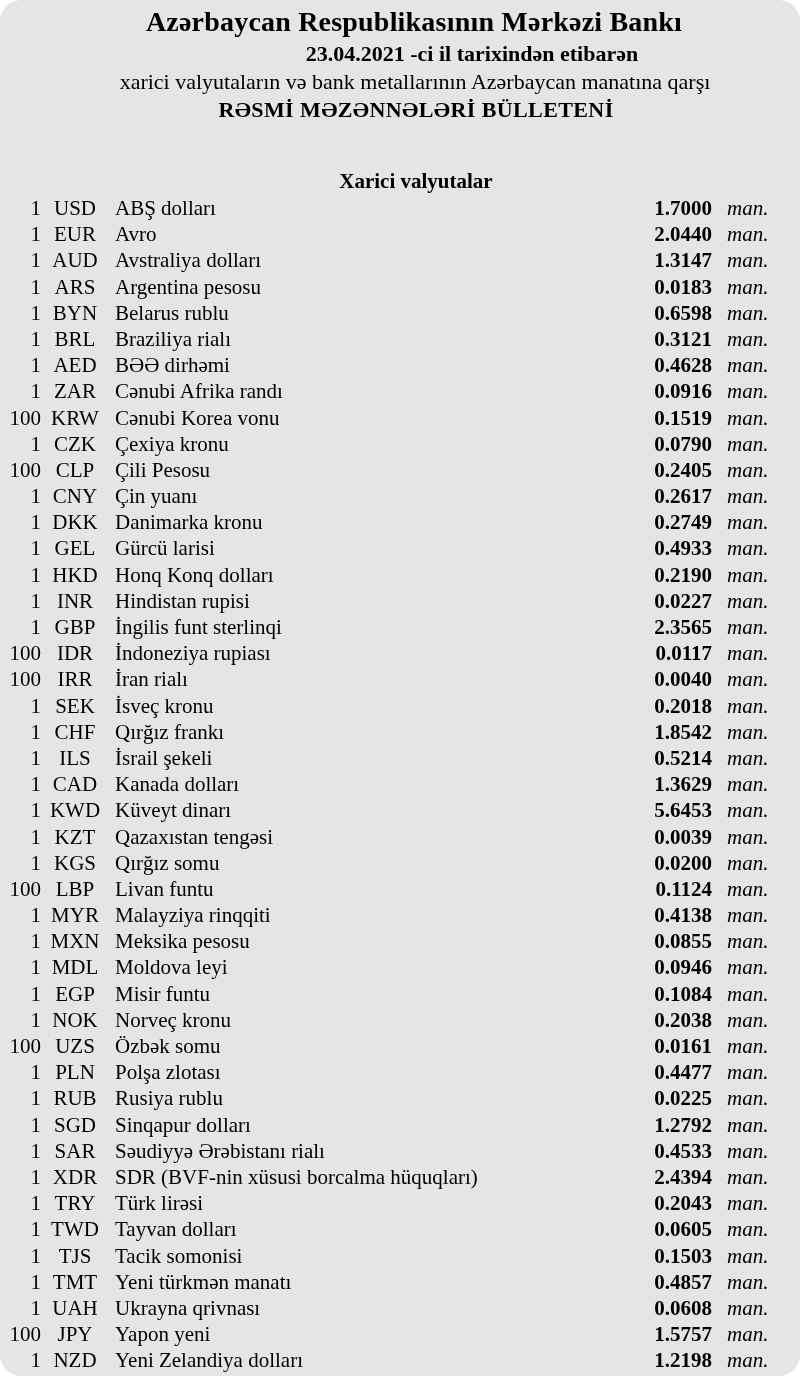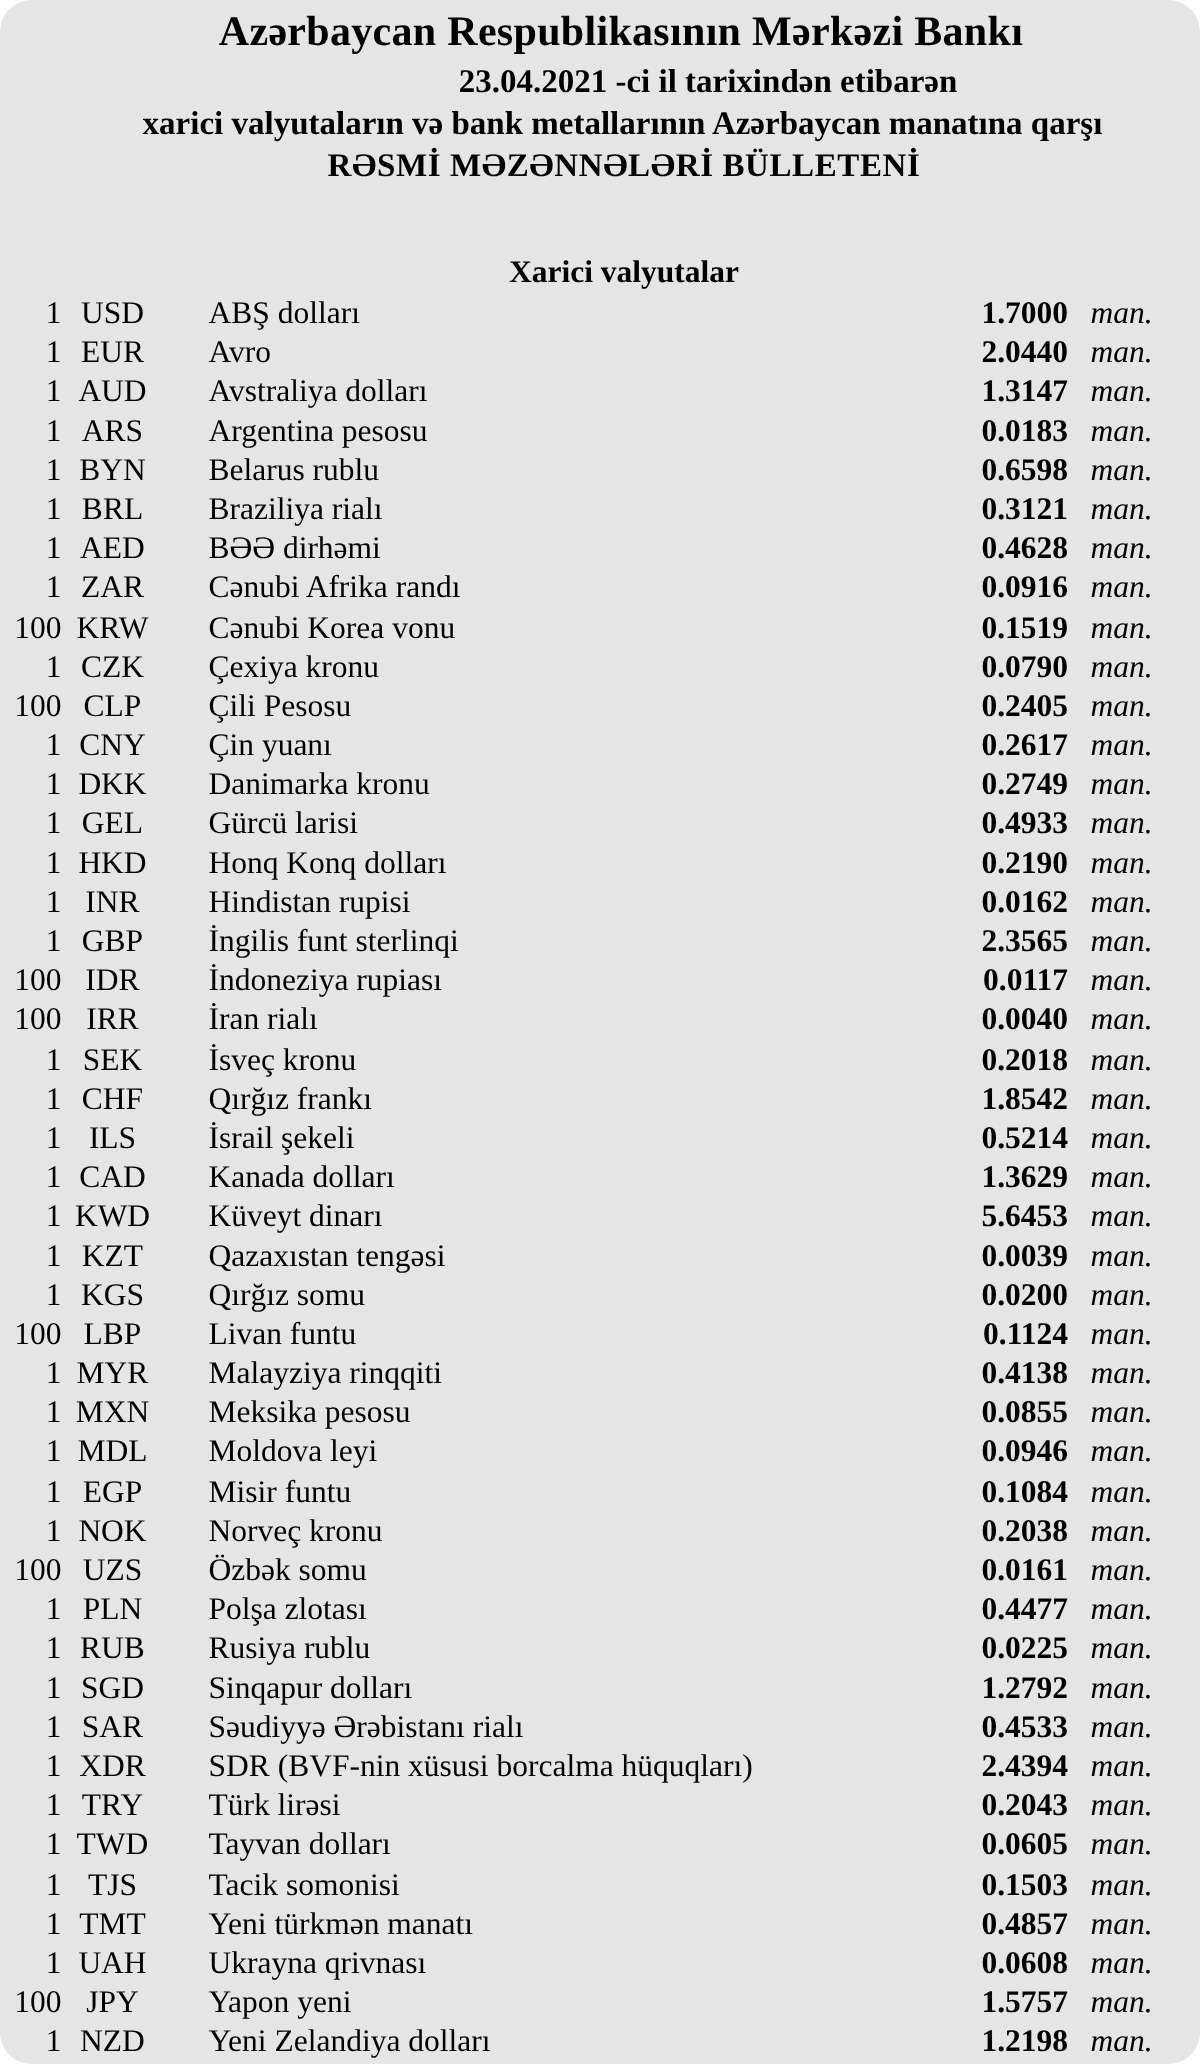--- a/index.html
+++ b/index.html
@@ -31,21 +31,21 @@
   }
   .date-line {
     font-size: 22px;
     font-weight: bold;
     line-height: 28px;
     position: relative;
     left: 72px;
   }
   .subtitle {
     font-size: 22px;
-    font-weight: bold;
+    font-weight: normal;
     line-height: 28px;
     position: relative;
     left: 0px;
     padding-left: 30px;
   }
   .bulletin-title {
     font-size: 22px;
     font-weight: bold;
     line-height: 28px;
     position: relative;
@@ -81,21 +81,20 @@
     width: 64px;
     margin-left: 2px;
     text-align: center;
     flex: 0 0 auto;
   }
   .cell-name {
     flex: 1 1 auto;
     padding-left: 8px;
     white-space: nowrap;
     overflow: hidden;
-    margin-left: 24px;
   }
   .cell-rate {
     width: 110px;
     text-align: right;
     font-weight: bold;
     flex: 0 0 auto;
   }
   .cell-unit {
     width: 88px;
     padding-left: 15px;
@@ -237,21 +236,21 @@
       <span class="cell-code">HKD</span>
       <span class="cell-name">Honq Konq dolları</span>
       <span class="cell-rate">0.2190</span>
       <span class="cell-unit">man.</span>
     </div>
 
     <div class="row">
       <span class="cell-qty">1</span>
       <span class="cell-code">INR</span>
       <span class="cell-name">Hindistan rupisi</span>
-      <span class="cell-rate">0.0162</span>
+      <span class="cell-rate">0.0227</span>
       <span class="cell-unit">man.</span>
     </div>
 
     <div class="row">
       <span class="cell-qty">1</span>
       <span class="cell-code">GBP</span>
       <span class="cell-name">İngilis funt sterlinqi</span>
       <span class="cell-rate">2.3565</span>
       <span class="cell-unit">man.</span>
     </div>

